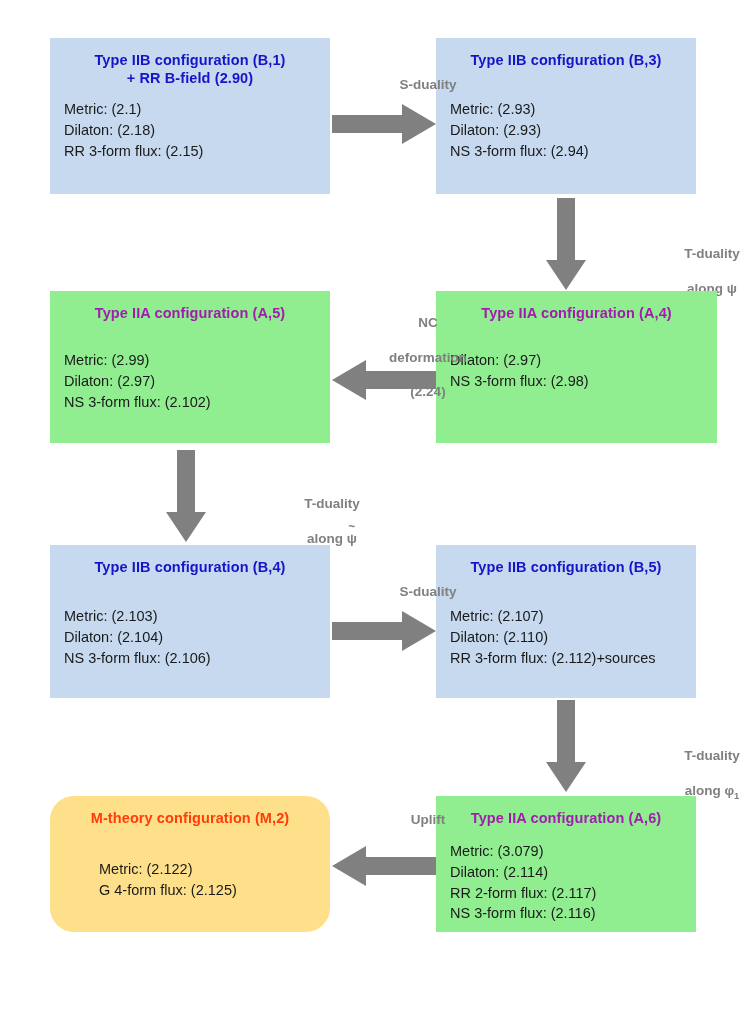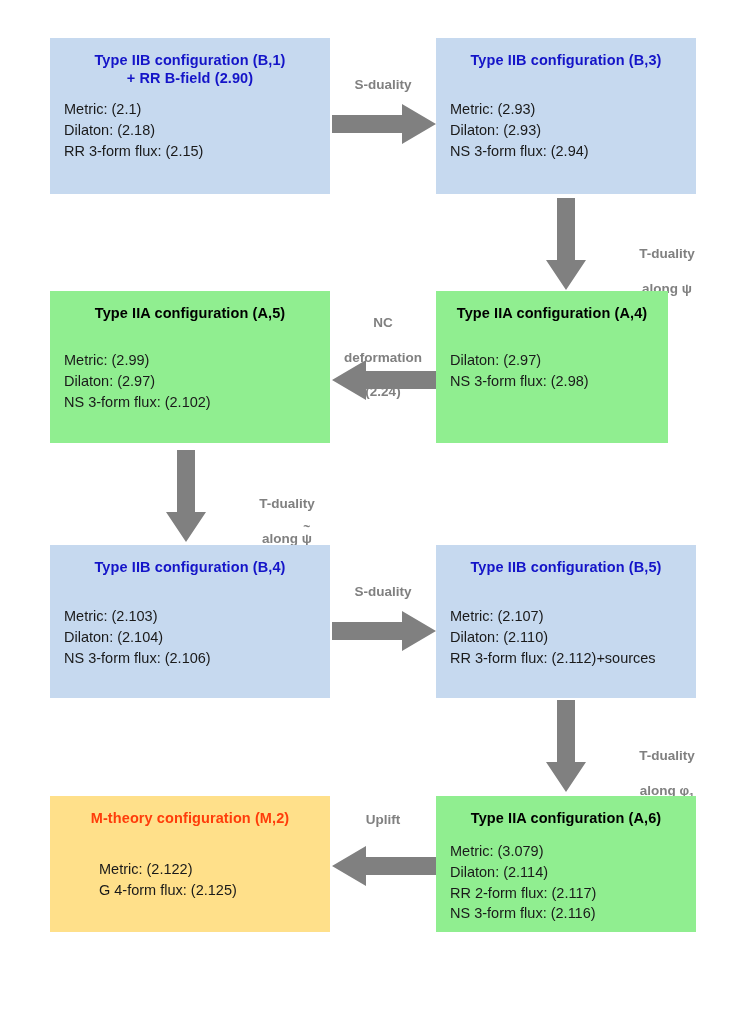--- a/index.html
+++ b/index.html
@@ -6,29 +6,29 @@
   body{width:747px;height:1014px;position:relative;font-family:"Liberation Sans",sans-serif;overflow:hidden;}
   .canvas{position:absolute;left:0;top:0;width:747px;height:1014px;}
 
   .box{position:absolute;box-sizing:border-box;padding:0;}
   .box-title{font-weight:bold;font-size:14.5px;text-align:center;line-height:1.25;letter-spacing:0.1px;}
   .box-body{font-size:14.5px;color:#1a1a1a;line-height:1.43;font-weight:400;}
 
   .blue{background:#c6d9ef;}
   .blue .box-title{color:#1414c8;}
   .green{background:#90ee90;}
-  .green .box-title{color:#000000;}
-  .yellow{background:#ffe08a;}
+  .green .box-title{color:#a21caf;}
+  .yellow{background:#ffe08a;border-radius:24px;}
   .yellow .box-title{color:#ff3c0a;}
 
   .title-wrap{padding-top:13px;padding-left:8px;padding-right:8px;}
   .body-wrap{padding-left:14px;padding-right:8px;}
 
   
-  .arrow-label{position:absolute;color:#808080;font-weight:bold;font-size:13.5px;text-align:center;line-height:1.28;white-space:pre-line;}
+  .arrow-label{position:absolute;color:#808080;font-weight:bold;font-size:13.5px;text-align:center;line-height:1.28;white-space:pre-line;margin-left:45px;}
   .arrow-svg{position:absolute;}
   .sub{font-size:9.5px;vertical-align:sub;}
   .tilde-host{position:relative;display:inline-block;}
   .tilde-host .tld{position:absolute;left:50%;transform:translateX(-50%);top:-9px;font-size:12px;line-height:1;}
 </style>
 </head>
 <body>
 
 <div class="canvas">
 
@@ -72,21 +72,21 @@
     <div class="title-wrap">
       <div class="box-title" style="white-space:pre-line;">Type IIA configuration (A,5)</div>
     </div>
     <div class="body-wrap" style="margin-top:28px;">
       <div class="box-body">Metric: (2.99)</div>
       <div class="box-body">Dilaton: (2.97)</div>
       <div class="box-body">NS 3-form flux: (2.102)</div>
     </div>
   </div>
 
-  <div class="box green" style="left:436px;top:291px;width:232px;height:152px;">
+  <div class="box green" style="left:436px;top:291px;width:281px;height:152px;">
     <div class="title-wrap">
       <div class="box-title" style="white-space:pre-line;">Type IIA configuration (A,4)</div>
     </div>
     <div class="body-wrap" style="margin-top:28px;">
       <div class="box-body">Dilaton: (2.97)</div>
       <div class="box-body">NS 3-form flux: (2.98)</div>
     </div>
   </div>
 
   <div class="arrow-label" style="left:322px;top:297px;width:122px;">

